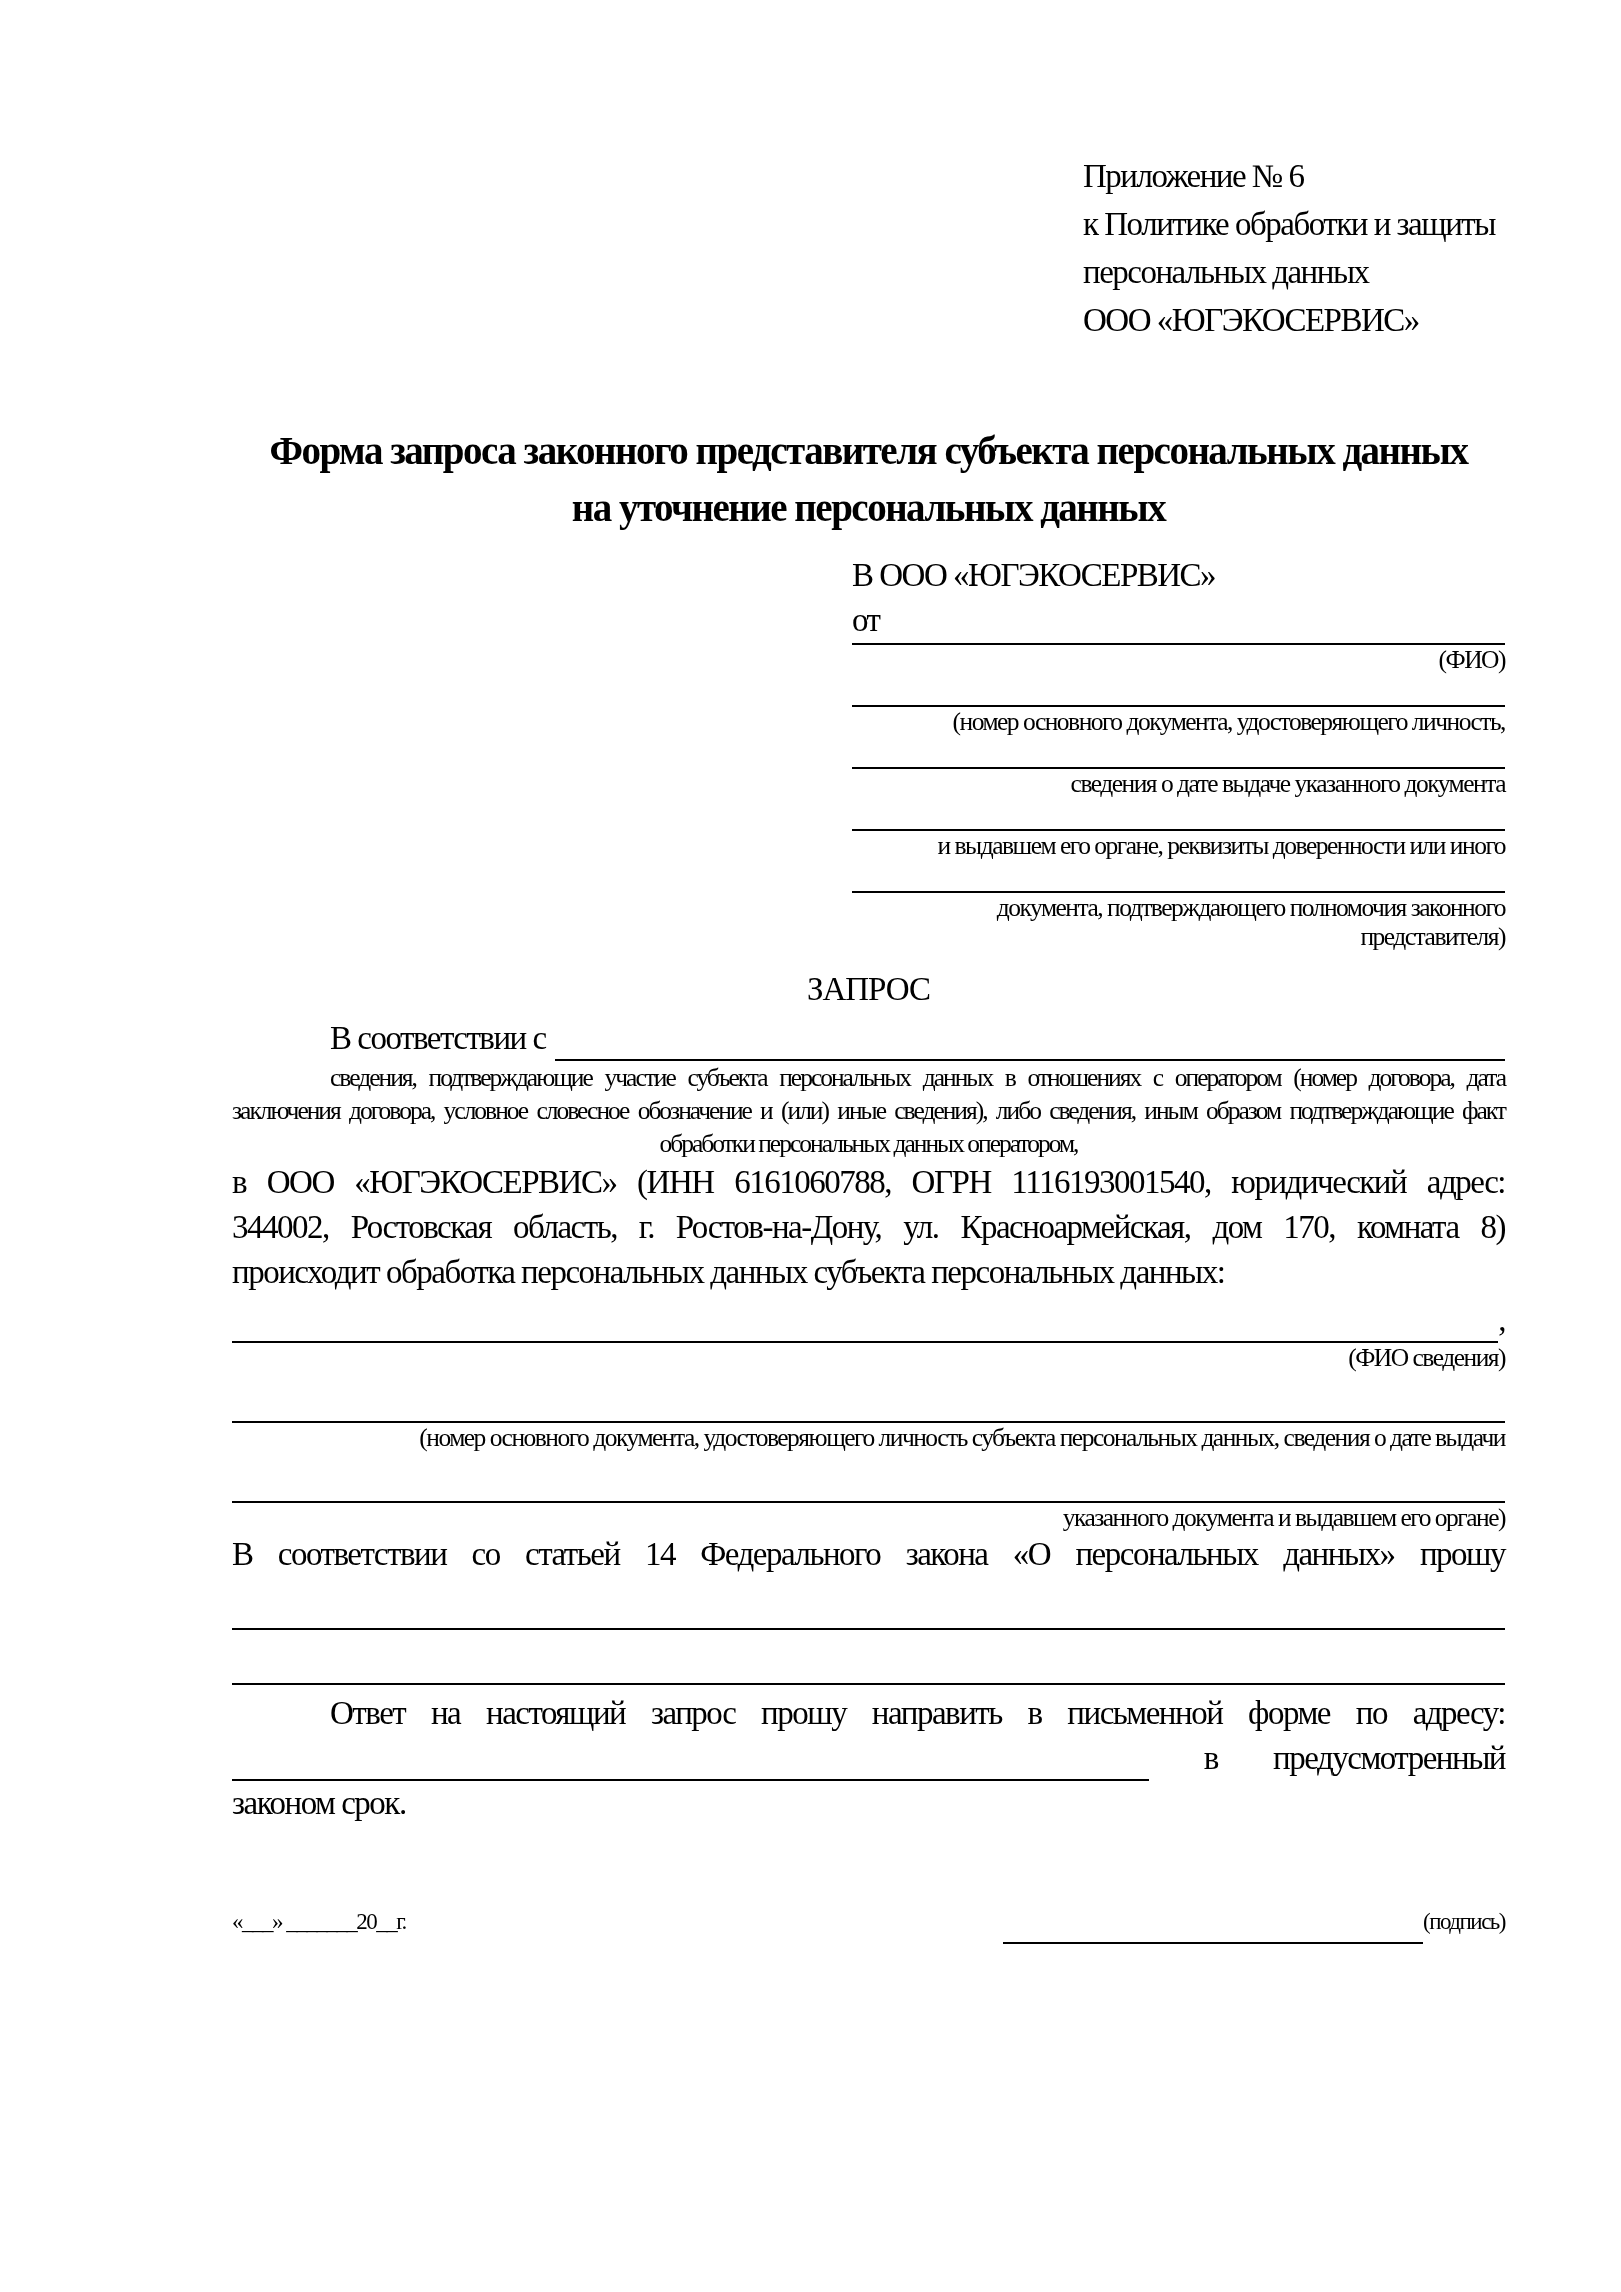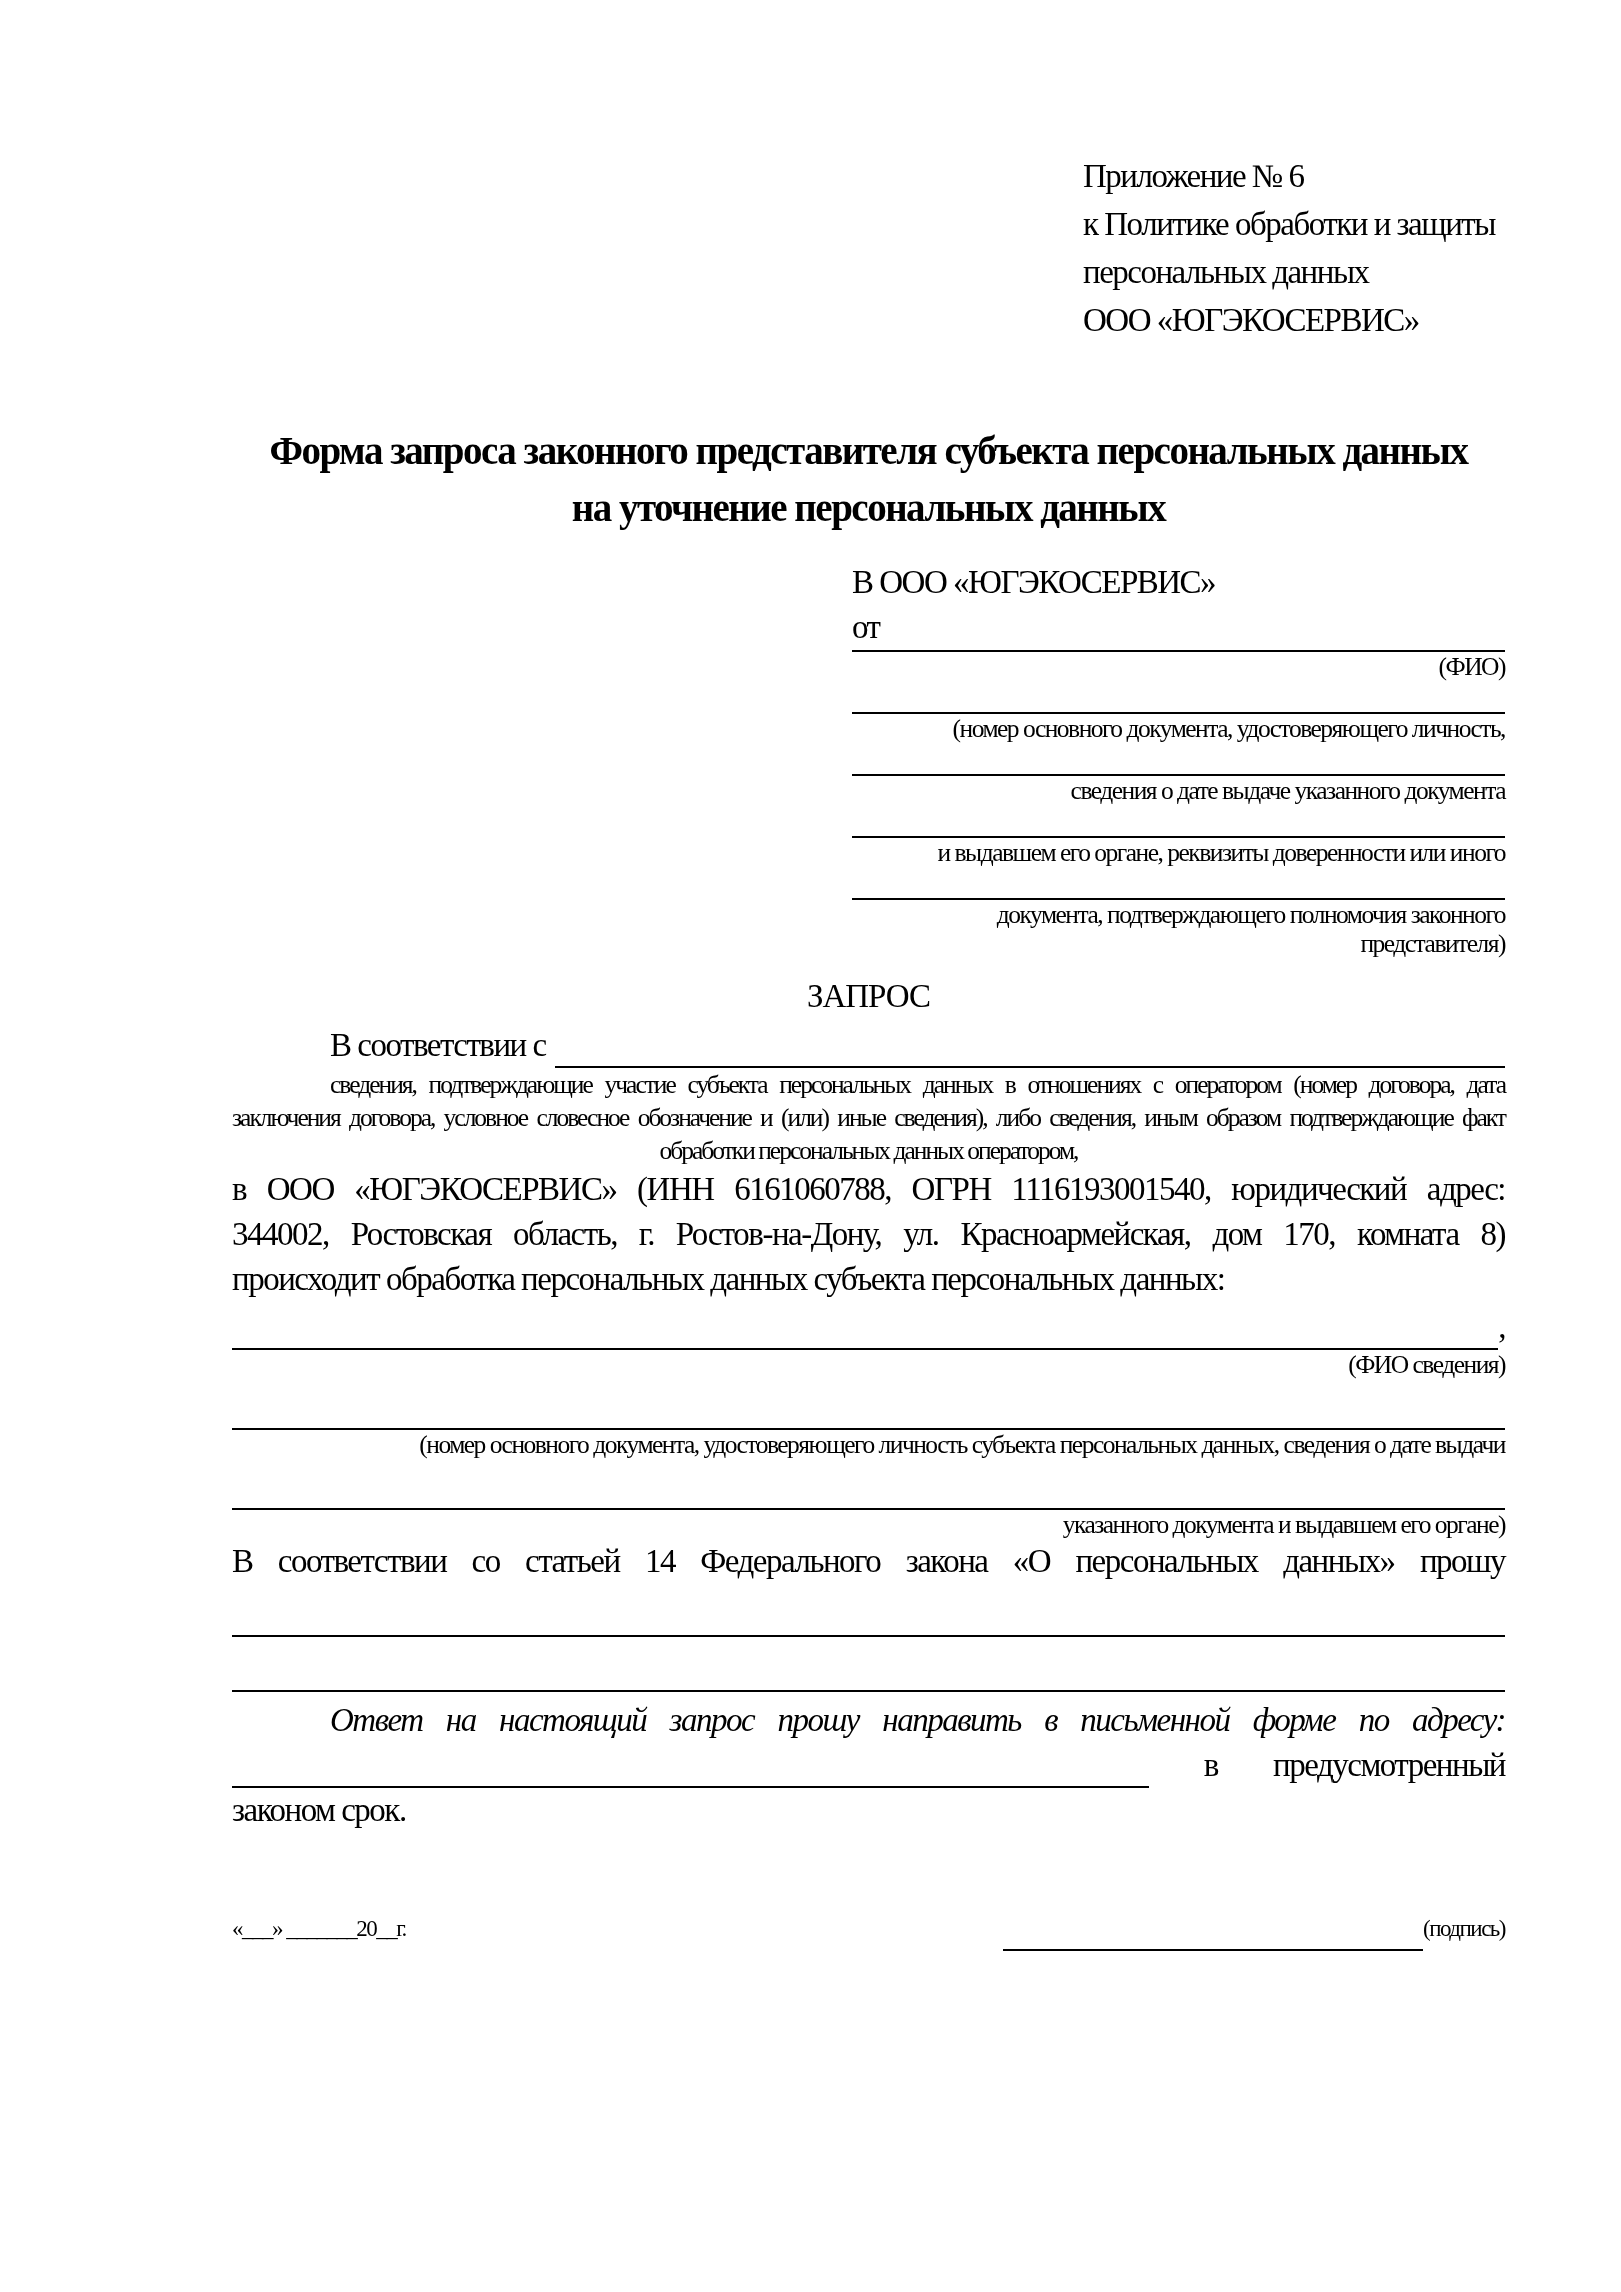--- a/index.html
+++ b/index.html
@@ -27,21 +27,21 @@
   .caption { font-size: 25.5px; line-height: 29px; letter-spacing: -1.5px; text-align: right; }
 
   
   .appendix { margin-left: 851px; font-size: 33px; line-height: 48px; letter-spacing: -1.5px; }
 
   
   .title { margin-top: 78px; text-align: center; font-weight: bold;
            font-size: 39px; line-height: 57px; letter-spacing: -1.5px; }
 
   
-  .addressee { margin-top: 24px; margin-left: 620px; width: 653px; }
+  .addressee { margin-top: 17px; margin-left: 620px; width: 653px; }
   .from-row { display: flex; align-items: stretch; font-size: 33px; line-height: 45px; letter-spacing: -1.5px; flex-direction: column; }
   .from-row .label { white-space: nowrap; padding-right: 7.8px; }
   .fill { flex: 1 1 auto; border-bottom: 2.9px solid #000; }
   .field-line { height: 31px; border-bottom: 2.9px solid #000; }
 
   
   .zapros { margin-top: 15.7px; text-align: center; font-size: 33px; line-height: 45px; letter-spacing: -1px; }
   .intro-row { display: flex; align-items: stretch; margin-top: 3.9px;
                font-size: 33px; line-height: 45px; letter-spacing: -1.5px; }
   .intro-row .label { white-space: nowrap; padding-left: 98px; padding-right: 9.8px; }
@@ -131,21 +131,21 @@
   <div class="field2-line"></div>
   <div class="caption">указанного документа и выдавшем его органе)</div>
 
   <div>
     <div class="jline">В соответствии со статьей 14 Федерального закона «О персональных данных» прошу</div>
   </div>
 
   <div class="blank-row"></div>
   <div class="blank-row"></div>
 
-  <div class="jline indent" style="margin-top:5.9px;font-style:italic;">Ответ на настоящий запрос прошу направить в письменной форме по адресу:</div>
+  <div class="jline indent" style="margin-top:5.9px;">Ответ на настоящий запрос прошу направить в письменной форме по адресу:</div>
   <div class="answer-row">
     <span class="addr-blank"></span>
     <span class="word">в</span>
     <span class="word">предусмотренный</span>
   </div>
   <div class="lline">законом срок.</div>
 
   <div class="sign-row">
     <span>«___» _______20__г.</span>
     <span class="sig-group">

